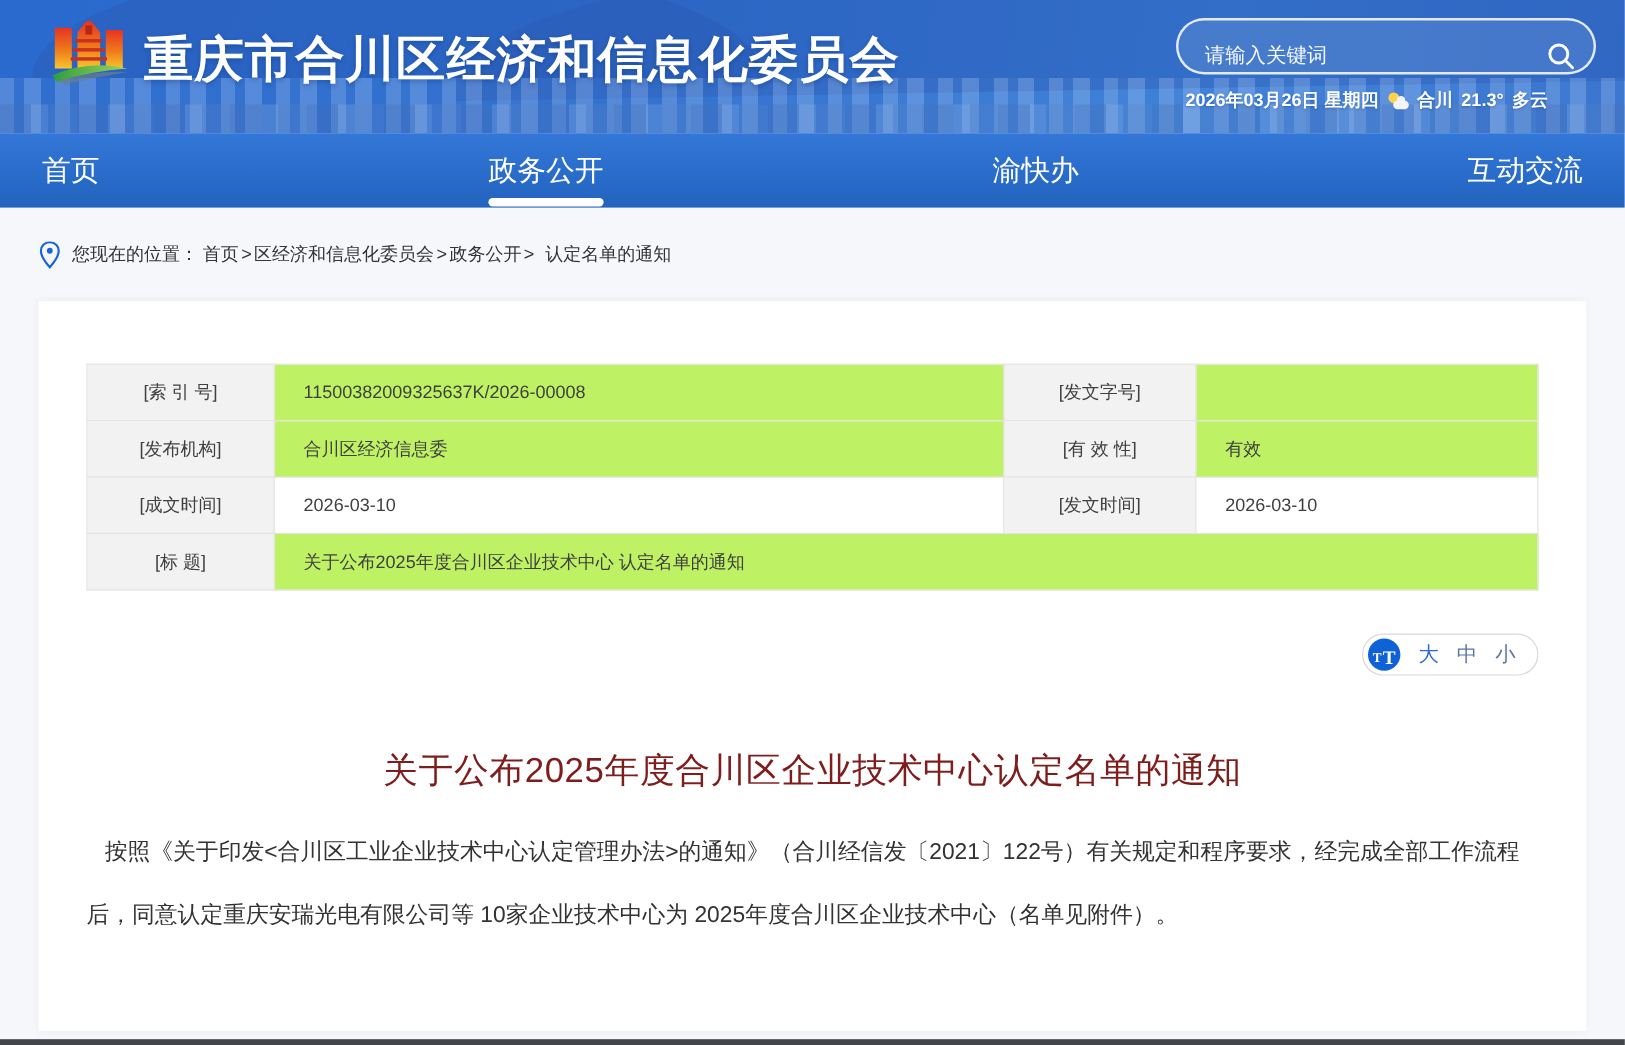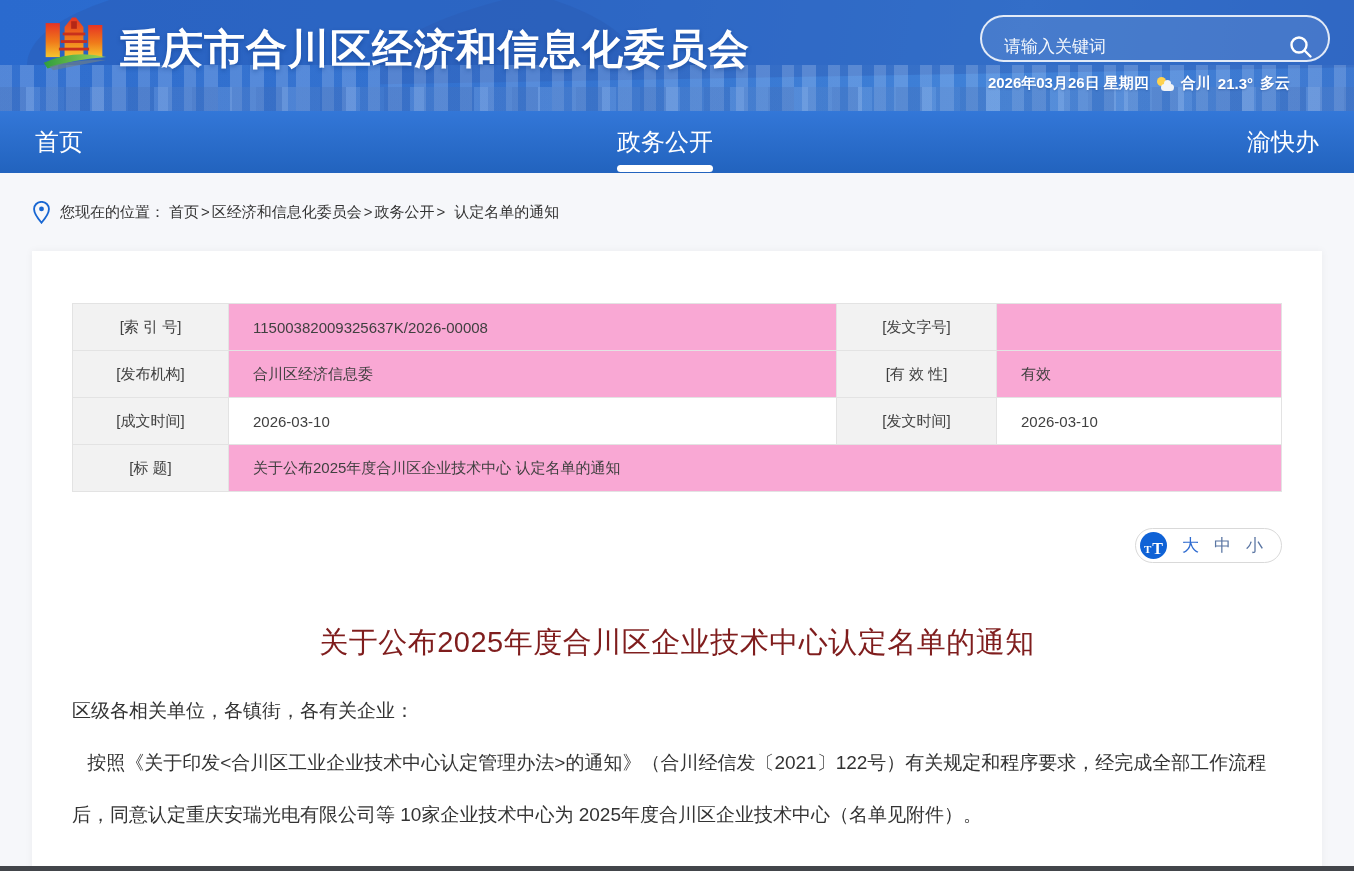--- a/index.html
+++ b/index.html
@@ -67,21 +67,21 @@
   .content-card { margin:0 32px; background:#fff; box-shadow:0 0 8px rgba(0,0,0,.05);
     padding:52px 40px 30px; min-height:608px; }
 
   table.meta { width:100%; border-collapse:collapse; table-layout:fixed; }
   table.meta col.c-label1 { width:156px; }
   table.meta col.c-label2 { width:160px; }
   table.meta col.c-val2 { width:285px; }
   table.meta td { border:1px solid #e3e3e3; height:47px; font-size:15px; color:#404040; }
   td.label-cell { background:#f2f2f2; text-align:center; }
   td.value-cell { padding-left:24px; background:#fff; }
-  tr.odd td.value-cell { background:#f9a8d4; }
+  tr.odd td.value-cell { background:#bef264; }
 
   .toolbar-row { display:flex; justify-content:flex-end; margin-top:36px; }
   .font-size-widget { display:flex; align-items:center; gap:15px; border:1px solid #d9d9d9;
     border-radius:18px; background:#fff; padding:3px 18px 3px 4px; }
   .fs-icon { width:27px; height:27px; border-radius:50%; background:#0f62d6; color:#fff;
     display:flex; align-items:flex-end; justify-content:center; gap:1px;
     font-family:"Liberation Serif","DejaVu Serif",serif; font-weight:700; cursor:pointer; }
   .fs-icon .t-small { font-size:11px; line-height:19px; }
   .fs-icon .t-big { font-size:16px; line-height:20px; }
   .fs-opt { font-size:17px; color:#5b76a3; cursor:pointer; }
@@ -148,20 +148,21 @@
     <span>合川</span>
     <span>21.3°</span>
     <span>多云</span>
   </div>
 </div>
 
 <div class="nav">
     <div class="nav-item">首页</div>
     <div class="nav-item active">政务公开</div>
     <div class="nav-item">渝快办</div>
+    <div class="nav-item">互动交流</div>
   </div>
 
 <div class="breadcrumb-row">
   <span class="pin-icon">
     <svg width="17" height="23" viewBox="0 0 24 32">
       <path d="M12 1 C5.9 1 1.5 5.6 1.5 11.2 C1.5 18.4 12 30.5 12 30.5 C12 30.5 22.5 18.4 22.5 11.2 C22.5 5.6 18.1 1 12 1 Z" fill="none" stroke="#1766d2" stroke-width="2.6"></path>
       <circle cx="12" cy="11" r="3.4" fill="#1766d2"></circle>
     </svg>
   </span>
   <span class="crumb-prefix">您现在的位置：</span>
@@ -213,18 +214,17 @@
           <span class="fs-opt fs-active">大</span>
           <span class="fs-opt">中</span>
           <span class="fs-opt">小</span>
         </span>
     </div>
   </div>
 
   <div class="article-title">关于公布2025年度合川区企业技术中心认定名单的通知</div>
 
   <div class="article-body">
-      <p>区级各相关单位，各镇街，各有关企业：</p>
       <p class="indent">按照《关于印发&lt;合川区工业企业技术中心认定管理办法&gt;的通知》（合川经信发〔2021〕122号）有关规定和程序要求，经完成全部工作流程后，同意认定重庆安瑞光电有限公司等 10家企业技术中心为 2025年度合川区企业技术中心（名单见附件）。</p>
     </div>
 </div>
 
 <div class="bottom-bar"></div>
 
 </body></html>

